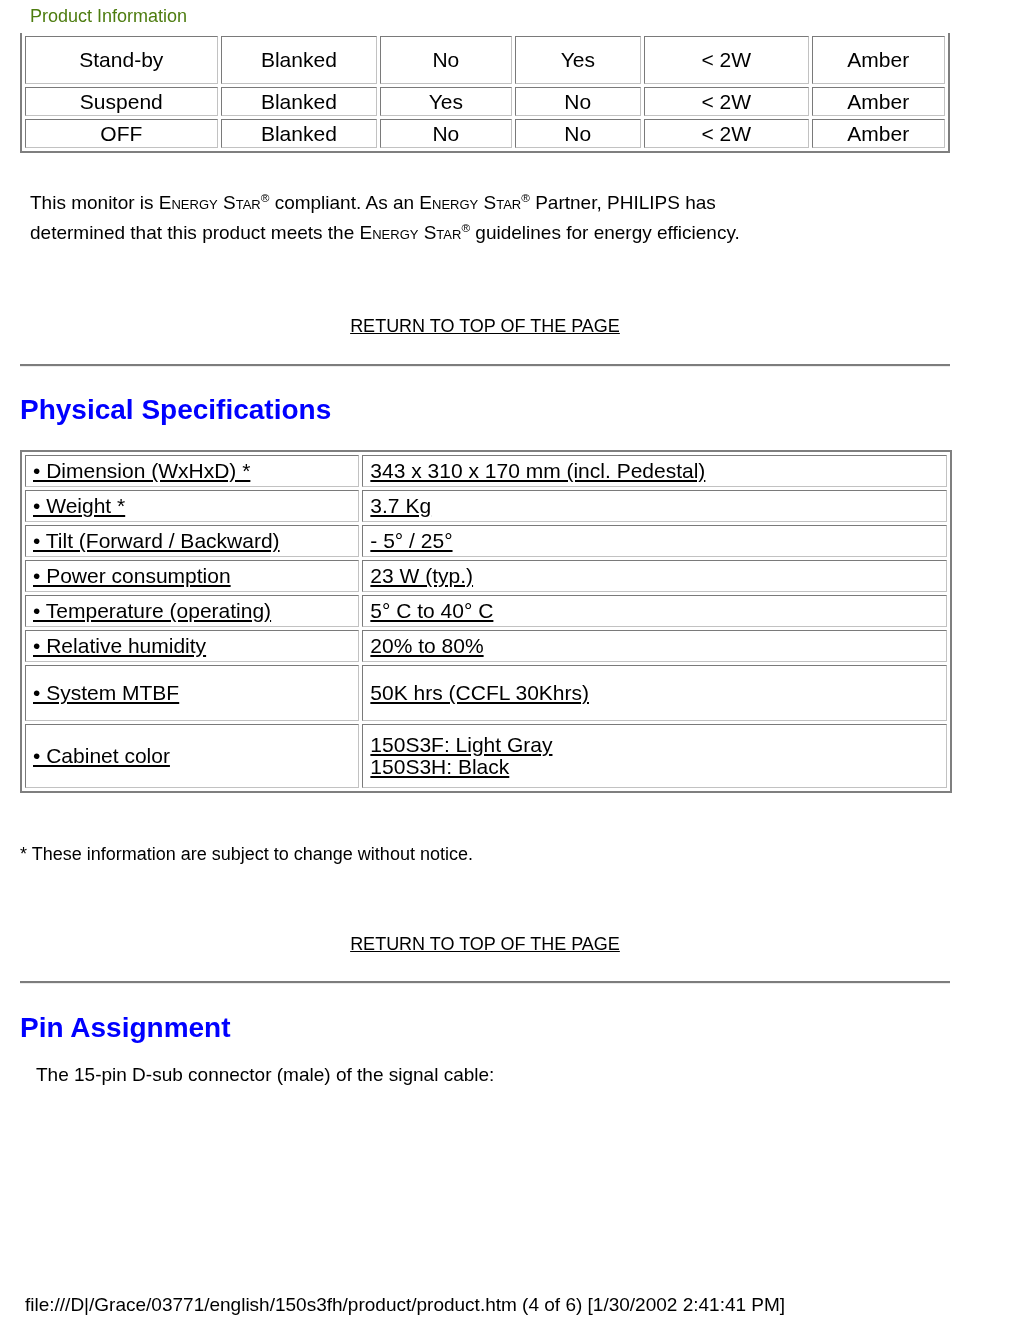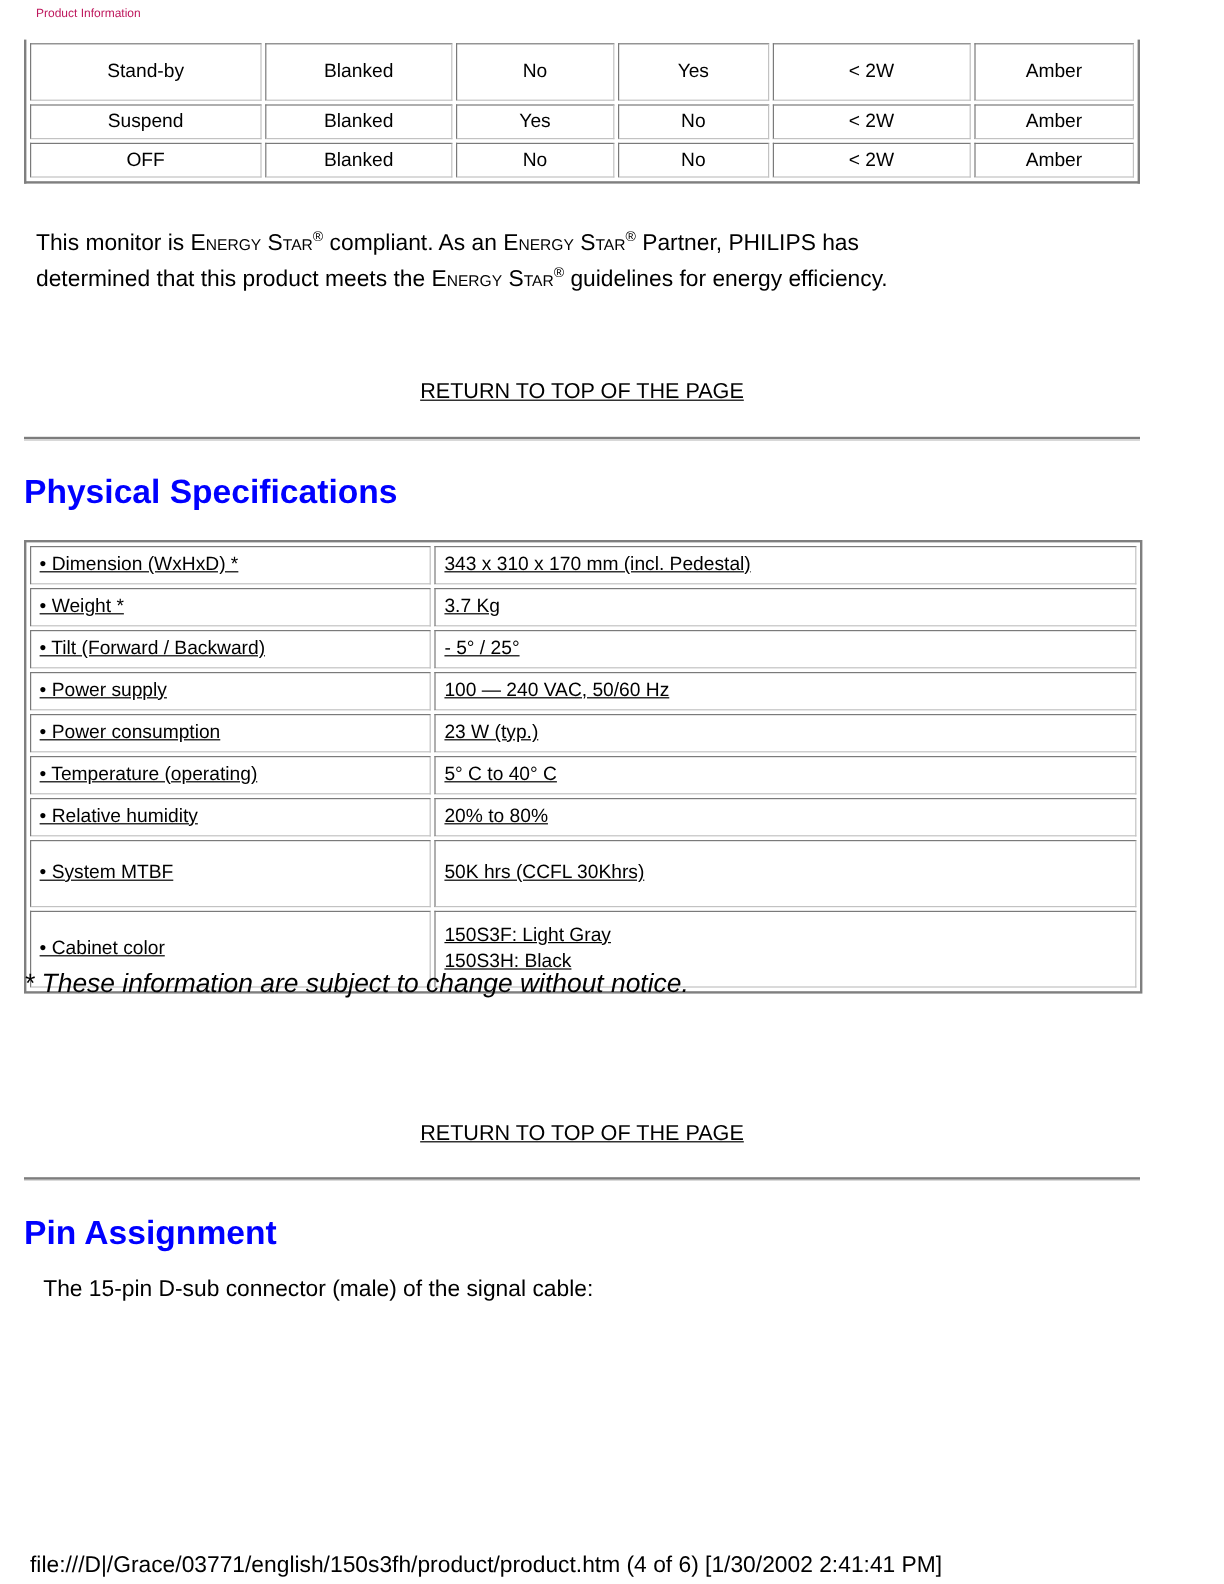--- a/index.html
+++ b/index.html
@@ -6,35 +6,35 @@
   body{
     width:1020px;height:1320px;
     background:#ffffff;
     font-family:"Liberation Sans","DejaVu Sans",sans-serif;
     color:#000;
     position:relative;
     overflow:hidden;
   }
   .doc-header{
     position:absolute;left:30px;top:6px;
-    font-size:10px;color:#be185d;
+    font-size:18px;color:#4d7c0f;
   }
   
   table.grid{
     position:absolute;
     border-collapse:separate;
     border-spacing:3px;
     border:2px solid #7f7f7f;
     background:#fff;
     table-layout:fixed;
   }
   table.grid td{
     border:1px solid;
     border-color:#7a7a7a #c2c2c2 #c2c2c2 #7a7a7a;
-    font-size:16px;
+    font-size:21px;
     vertical-align:middle;
     background:#fff;
     overflow:hidden;
   }
   table.power{left:20px;top:33px;width:930px;border-top:none;}
   table.power td{text-align:center;padding:0 2px;}
   table.power tr.r-first td{height:46px;}
   table.power tr.r-std td{height:27px;}
 
   table.spec{left:20px;top:450px;width:932px;}
@@ -68,22 +68,22 @@
   }
   .hr1{top:364px;}
   .hr2{top:981px;}
   h2.section{
     position:absolute;left:20px;margin:0;
     font-size:28px;font-weight:bold;color:#0000FF;
   }
   .h-phys{top:394px;}
   .h-pin{top:1012px;}
   .note{
-    position:absolute;left:20px;top:807px;margin:0;
-    font-size:22px;font-style:italic;
+    position:absolute;left:20px;top:844px;margin:0;
+    font-size:18px;
   }
   .pin-text{
     position:absolute;left:36px;top:1064px;margin:0;
     font-size:19px;
   }
   .doc-footer{
     position:absolute;left:25px;top:1294px;
     font-size:19px;color:#000;white-space:nowrap;
   }
 </style>
@@ -151,24 +151,20 @@
     </tr>
     <tr>
       <td class="label">• Weight *</td>
       <td class="value">3.7 Kg</td>
     </tr>
     <tr>
       <td class="label">• Tilt (Forward / Backward)</td>
       <td class="value">- 5° / 25°</td>
     </tr>
     <tr>
-      <td class="label">• Power supply</td>
-      <td class="value">100 — 240 VAC, 50/60 Hz</td>
-    </tr>
-    <tr>
       <td class="label">• Power consumption</td>
       <td class="value">23 W (typ.)</td>
     </tr>
     <tr>
       <td class="label">• Temperature (operating)</td>
       <td class="value">5° C to 40° C</td>
     </tr>
     <tr>
       <td class="label">• Relative humidity</td>
       <td class="value">20% to 80%</td>

